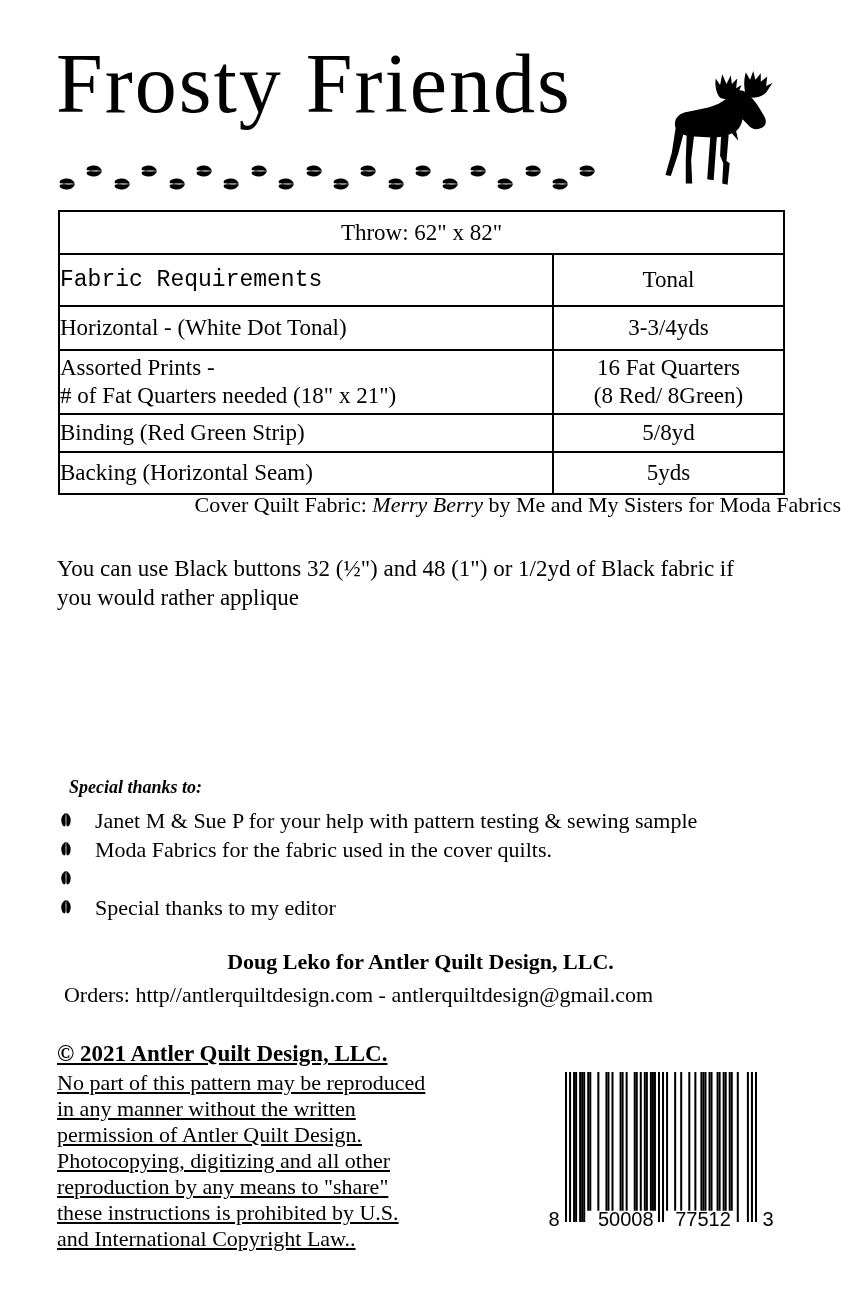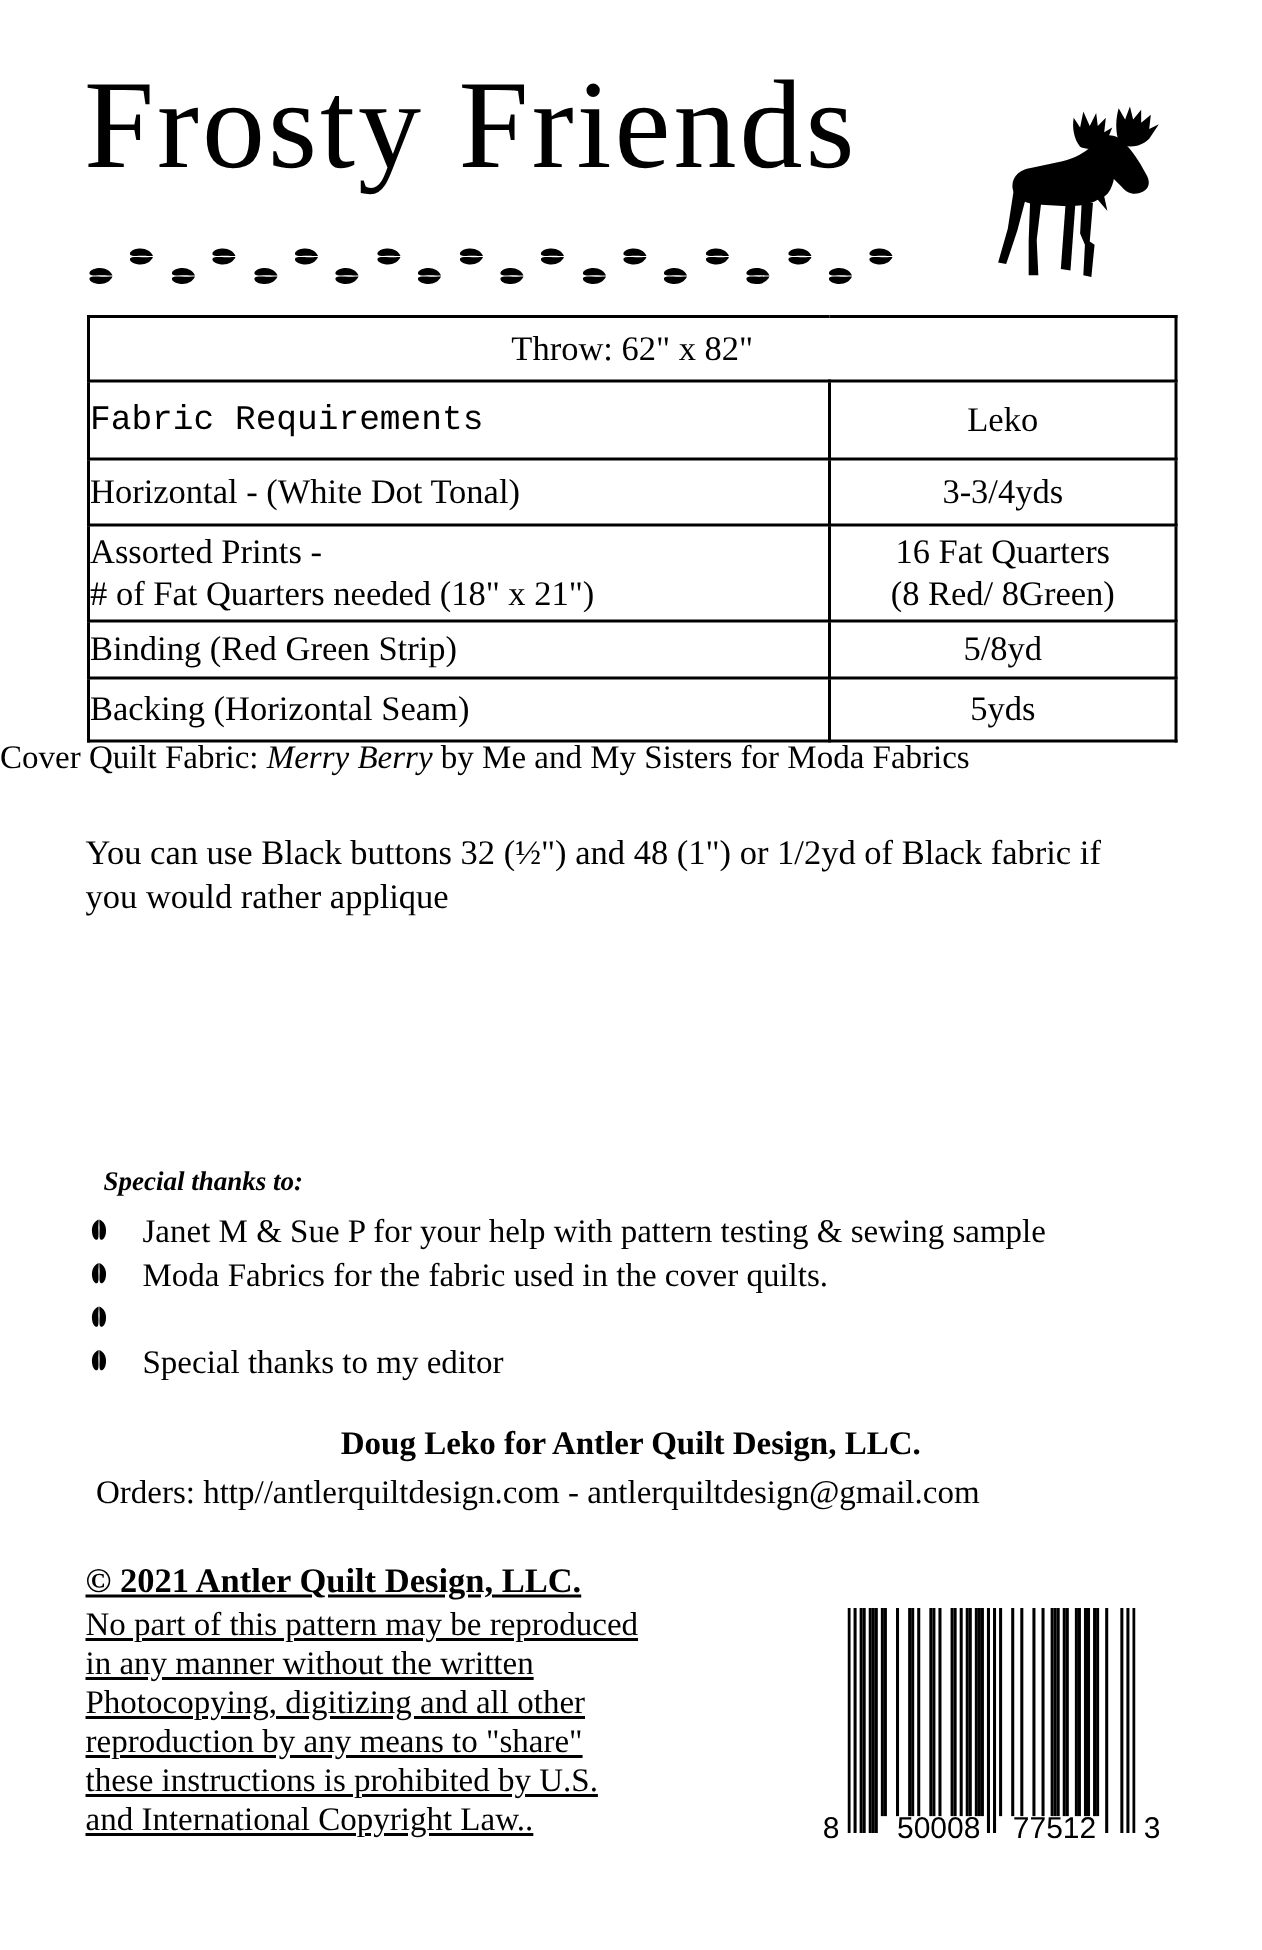--- a/index.html
+++ b/index.html
@@ -47,21 +47,21 @@
   td.fr-head{height:50px;font-size:35px;padding-left:8px;font-family:Liberation Mono, monospace;}
   td.col-head{height:50px;text-align:center;font-size:25px;}
   td.lbl{padding-left:36px;white-space:pre-line;line-height:1.22;}
   td.val{text-align:center;white-space:pre-line;line-height:1.22;}
   tr.r3 td{height:42px;}
   tr.r4 td{height:62px;}
   tr.r5 td{height:36px;}
   tr.r6 td{height:40px;}
 
   
-  .cover-line{left:0;top:492px;width:841px;text-align:left;font-size:22px;}
+  .cover-line{left:0;top:492px;width:841px;text-align:right;font-size:22px;}
   .cover-line .it{font-style:italic;}
 
   
   .note{left:57px;top:554px;width:740px;font-size:23px;line-height:29px;}
   .note div{white-space:nowrap;}
 
   
   .thanks-head{left:69px;top:777px;font-size:18px;font-weight:bold;font-style:italic;}
   .thanks-list{left:57px;top:806px;width:700px;list-style:none;margin:0;padding:0;}
   .thanks-list li{position:relative;height:29px;font-size:22px;padding-left:38px;line-height:29px;white-space:nowrap;}
@@ -175,21 +175,21 @@
     <colgroup>
         <col style="width:494px">
         <col style="width:231px">
       </colgroup>
     <tbody>
         <tr>
       <td class="size-line" colspan="2">Throw: 62" x 82"</td>
     </tr>
     <tr>
       <td class="fr-head">Fabric Requirements</td>
-      <td class="col-head">Leko</td>
+      <td class="col-head">Tonal</td>
     </tr>
     <tr class="r3">
       <td class="lbl">Horizontal - (White Dot Tonal)</td>
       <td class="val">3-3/4yds</td>
     </tr>
     <tr class="r4">
       <td class="lbl">Assorted Prints -
 # of Fat Quarters needed (18" x 21")</td>
       <td class="val">16 Fat Quarters
 (8 Red/ 8Green)</td>
@@ -240,20 +240,21 @@
         </span><span>Special thanks to my editor</span></li>
   </ul>
 
   <div class="abs byline">Doug Leko for Antler Quilt Design, LLC.</div>
   <div class="abs orders">Orders: http//antlerquiltdesign.com - antlerquiltdesign@gmail.com</div>
 
   <div class="abs copyright">
     <div class="c-head">© 2021 Antler Quilt Design, LLC.</div>
     <div class="c-line">No part of this pattern may be reproduced</div>
     <div class="c-line">in any manner without the written</div>
+    <div class="c-line">permission  of Antler Quilt Design.</div>
     <div class="c-line">Photocopying, digitizing and all other</div>
     <div class="c-line">reproduction by any means to "share"</div>
     <div class="c-line">these instructions is prohibited by U.S.</div>
     <div class="c-line">and International Copyright Law..</div>
   </div>
 
   <div class="abs barcode">
     <div class="bars" id="bc-bars">
         <svg viewBox="0 0 95 60" preserveAspectRatio="none" width="192" height="150" xmlns="http://www.w3.org/2000/svg">
           <rect x="0" y="0" width="1" height="60"></rect>

